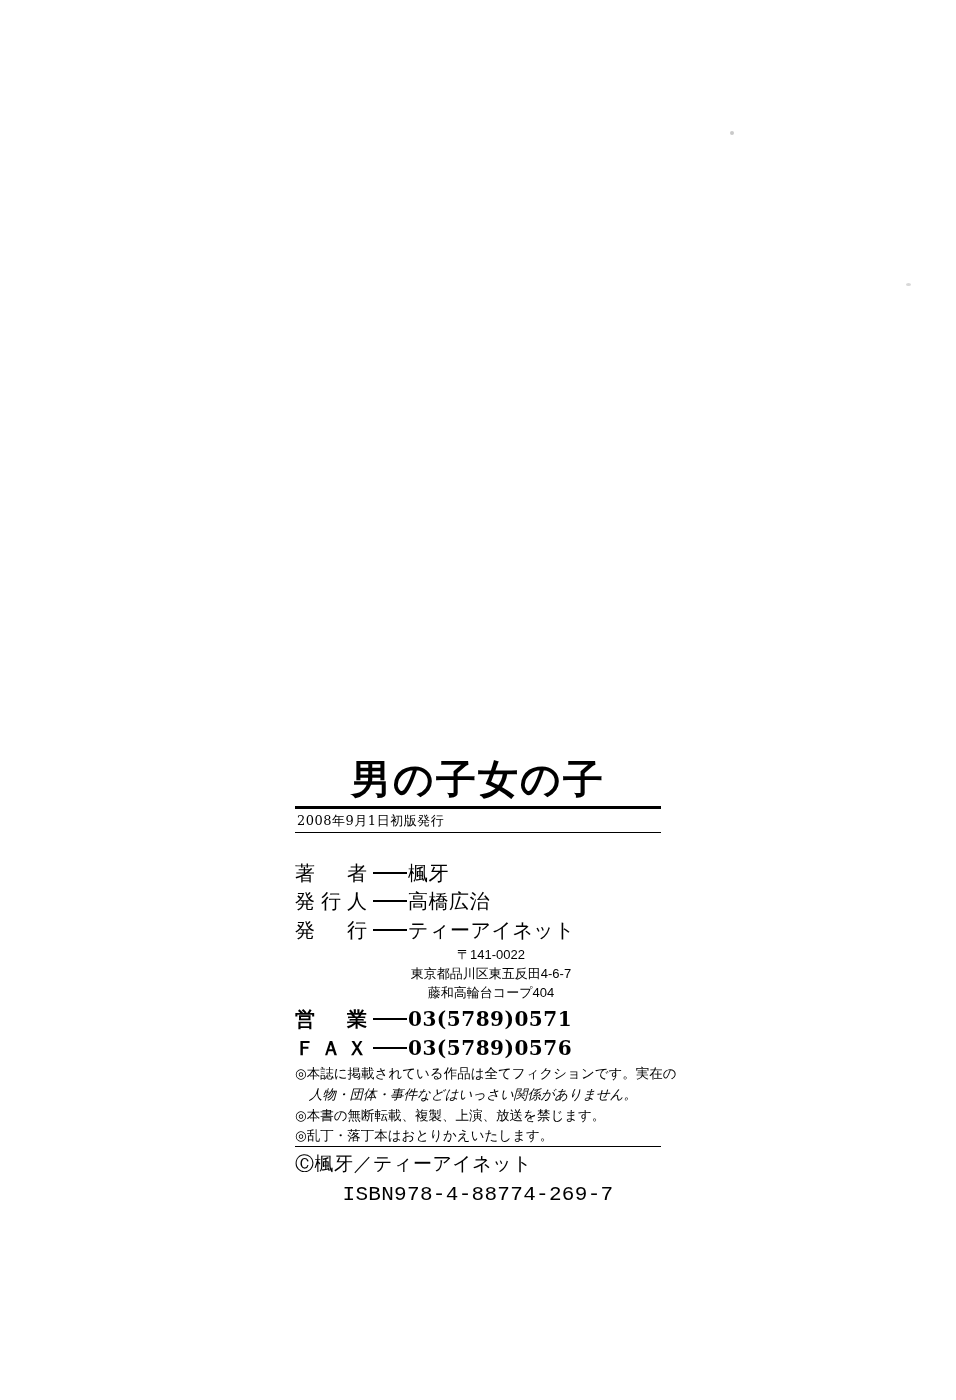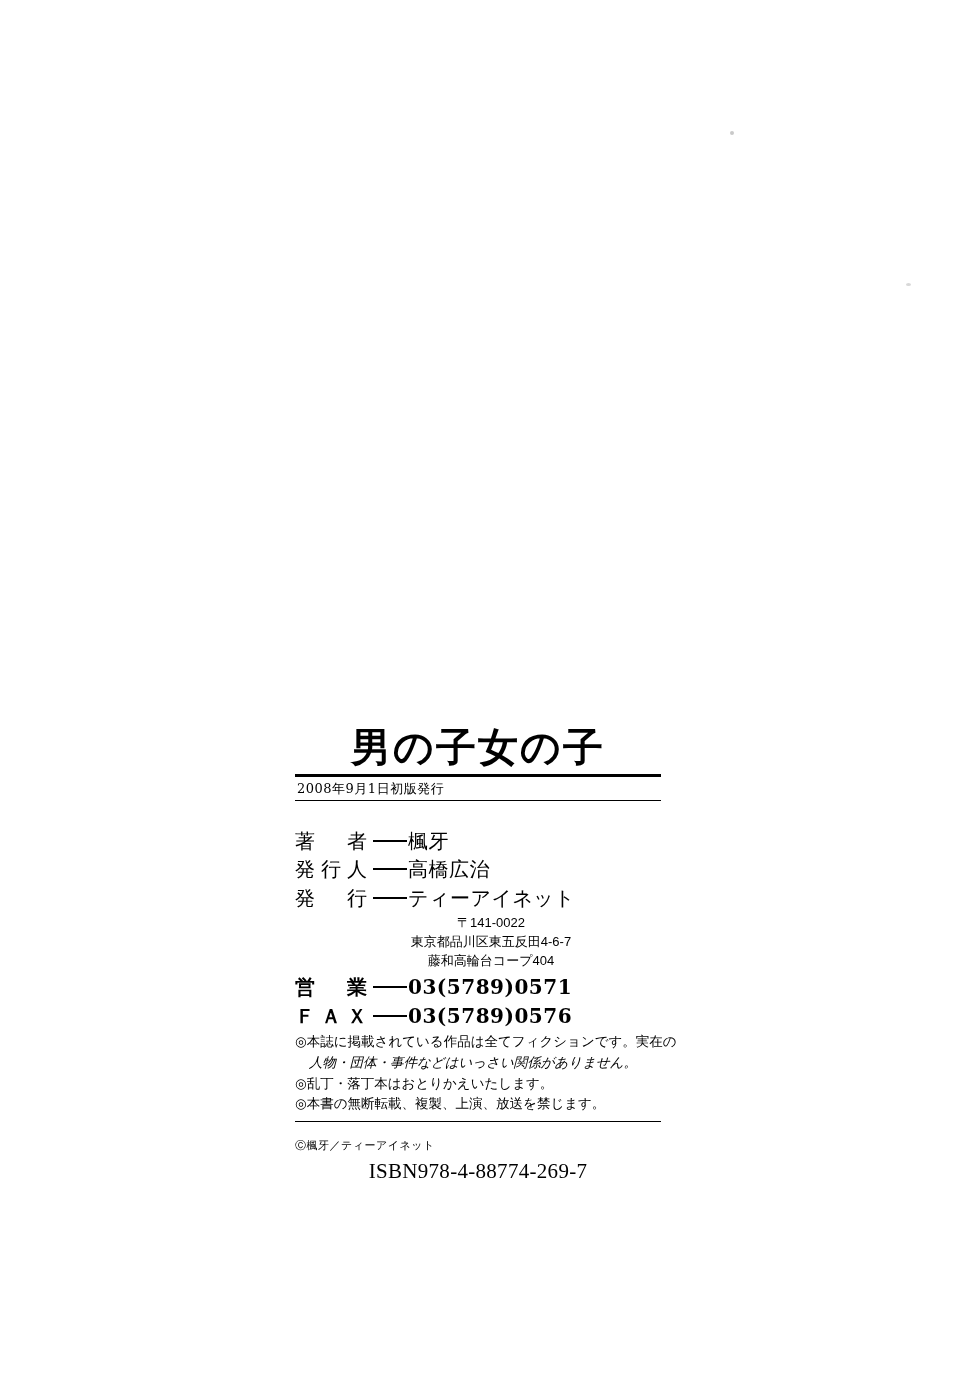--- a/index.html
+++ b/index.html
@@ -27,21 +27,21 @@
     position: absolute;
     background: #c9c9c9;
     border-radius: 50%;
   }
   .speck.s1 { left: 730px; top: 131px; width: 4px; height: 4px; }
   .speck.s2 { left: 906px; top: 283px; width: 5px; height: 3px; background: #d8d8d8; }
 
   .colophon {
     position: absolute;
     left: 295px;
-    top: 726px;
+    top: 758px;
     width: 366px;
   }
 
   .title {
     font-family: "DejaVu Serif", serif;
     font-weight: bold;
     font-size: 40px;
     letter-spacing: 2px;
     text-align: center;
     line-height: 1.05;
@@ -121,33 +121,32 @@
   .note-line {
     white-space: nowrap;
   }
   .note-indent {
     padding-left: 14px;
     white-space: nowrap;
     font-style: italic;
   }
 
   .copyline {
-    margin-top: 7px;
-    padding-top: 16px;
+    padding-top: 4px;
     border-top: 1.5px solid #000;
     font-family: "DejaVu Serif", serif;
-    font-size: 11px;
+    font-size: 19px;
     letter-spacing: 0.5px;
     white-space: nowrap;
   }
 
   .isbn {
     margin-top: 6px;
     text-align: center;
-    font-family: Liberation Serif, serif;
+    font-family: Liberation Mono, monospace;
     font-size: 21px;
     letter-spacing: 0.3px;
     white-space: nowrap;
   }
 </style>
 </head>
 <body>
 
 <div class="page">
 
@@ -207,24 +206,24 @@
     </div>
 
     <div class="notes">
       <div class="note-line">
         <span>◎</span><span>本誌に掲載されている作品は全てフィクションです。実在の</span>
       </div>
       <div class="note-indent">
         <span>人物・団体・事件などはいっさい関係がありません。</span>
       </div>
       <div class="note-line">
+        <span>◎</span><span>本書の無断転載、複製、上演、放送を禁じます。</span>
+      </div>
+      <div class="note-line">
         <span>◎</span><span>乱丁・落丁本はおとりかえいたします。</span>
-      </div>
-      <div class="note-line">
-        <span>◎</span><span>本書の無断転載、複製、上演、放送を禁じます。</span>
       </div>
     </div>
 
     <div class="copyline">Ⓒ楓牙／ティーアイネット</div>
 
     <div class="isbn">ISBN978-4-88774-269-7</div>
 
   </div>
 </div>
 

